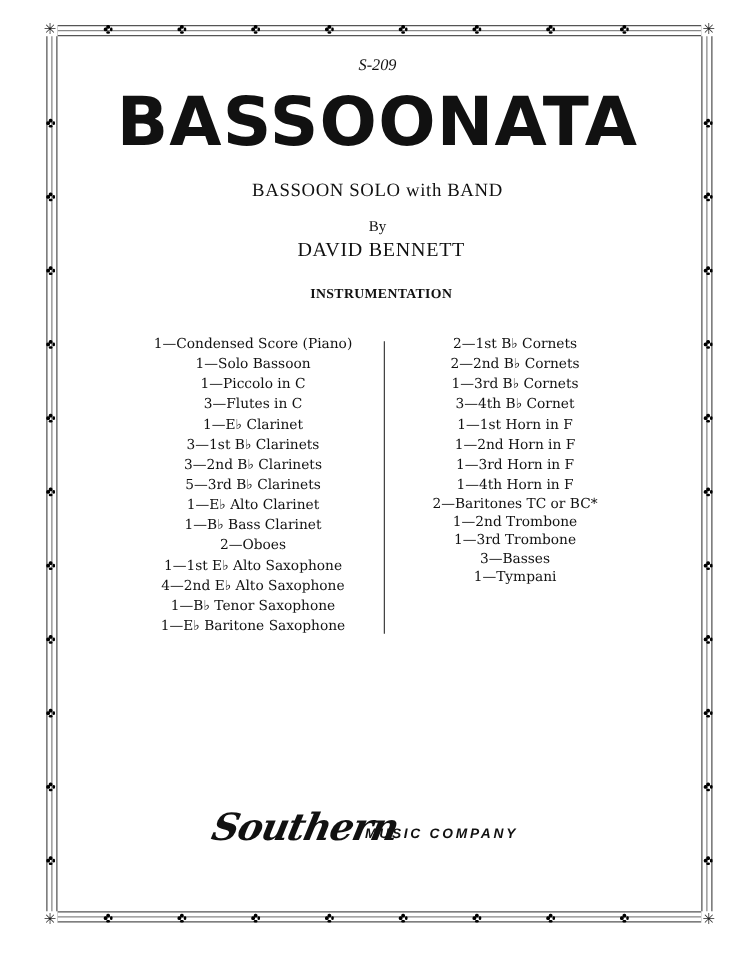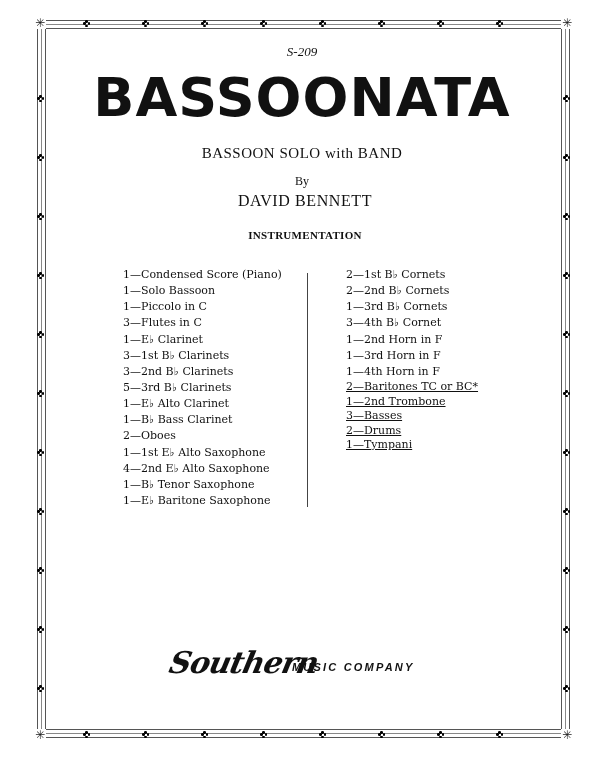--- a/index.html
+++ b/index.html
@@ -24,24 +24,24 @@
   .corner { position:absolute; width:12px; height:12px; font-size:12px; line-height:12px; text-align:center; color:#222; font-family:"DejaVu Sans", sans-serif; background:#fff; }
 
   .catno { position:absolute; top:44px; left:0; width:604px; text-align:center; font-style:italic; font-size:13px; font-family:"Liberation Serif", serif; }
   .title { position:absolute; top:68px; left:0; width:604px; text-align:center; font-family:"DejaVu Sans", sans-serif; font-weight:bold; font-size:54px; letter-spacing:1px; line-height:60px; }
   .subtitle { position:absolute; top:145px; left:0; width:604px; text-align:center; font-size:15px; font-family:"Liberation Serif", serif; letter-spacing:0.5px; }
   .by { position:absolute; top:174px; left:0; width:604px; text-align:center; font-size:12px; font-family:"Liberation Serif", serif; }
   .composer { position:absolute; top:192px; left:0; width:610px; text-align:center; font-size:16px; font-family:"Liberation Serif", serif; letter-spacing:0.6px; }
   .instr-head { position:absolute; top:229px; left:0; width:610px; text-align:center; font-size:11px; font-weight:bold; font-family:"Liberation Serif", serif; letter-spacing:0.3px; }
 
   .col { position:absolute; font-family:"DejaVu Serif", serif; font-size:11px; white-space:nowrap; }
-  .col .row { height:16.15px; line-height:16px; }
+  .col .row { height:16.15px; line-height:16px;text-align:center; }
   .col.left { left:123px; top:267px; }
   .col.right { left:346px; top:267px; }
-  .col.right .row.tight { height:14.6px; line-height:14.6px;text-decoration:underline; }
+  .col.right .row.tight { height:14.6px; line-height:14.6px; }
   .divider { position:absolute; left:307px; top:273px; width:1px; height:234px; background:#444; }
 
   .logo { position:absolute; top:645px; left:170px; width:260px; height:45px; }
   .logo .script { position:absolute; left:0; top:0; font-family:"DejaVu Serif", serif; font-style:italic; font-weight:bold; font-size:30px; letter-spacing:-1px; transform:skewX(-12deg); }
   .logo .company { position:absolute; left:122px; top:16px; font-family:Liberation Sans, sans-serif; font-weight:bold; font-style:italic; font-size:11px; letter-spacing:2.2px; }
 </style>
 </head>
 <body>
 
 <div class="frame">
@@ -310,26 +310,27 @@
   <div class="row">1—E♭ Baritone Saxophone</div>
 </div>
 
 <div class="divider"></div>
 
 <div class="col right">
   <div class="row">2—1st B♭ Cornets</div>
   <div class="row">2—2nd B♭ Cornets</div>
   <div class="row">1—3rd B♭ Cornets</div>
   <div class="row">3—4th B♭ Cornet</div>
+  <div class="row">1—1st Horn in F</div>
   <div class="row">1—2nd Horn in F</div>
   <div class="row">1—3rd Horn in F</div>
   <div class="row">1—4th Horn in F</div>
   <div class="row tight">2—Baritones TC or BC*</div>
   <div class="row tight">1—2nd Trombone</div>
+  <div class="row tight">1—3rd Trombone</div>
   <div class="row tight">3—Basses</div>
-  <div class="row tight">2—Drums</div>
   <div class="row tight">1—Tympani</div>
 </div>
 
 <div class="logo">
   <span class="script">Southern</span>
   <span class="company">MUSIC COMPANY</span>
 </div>
 
 </body></html>

